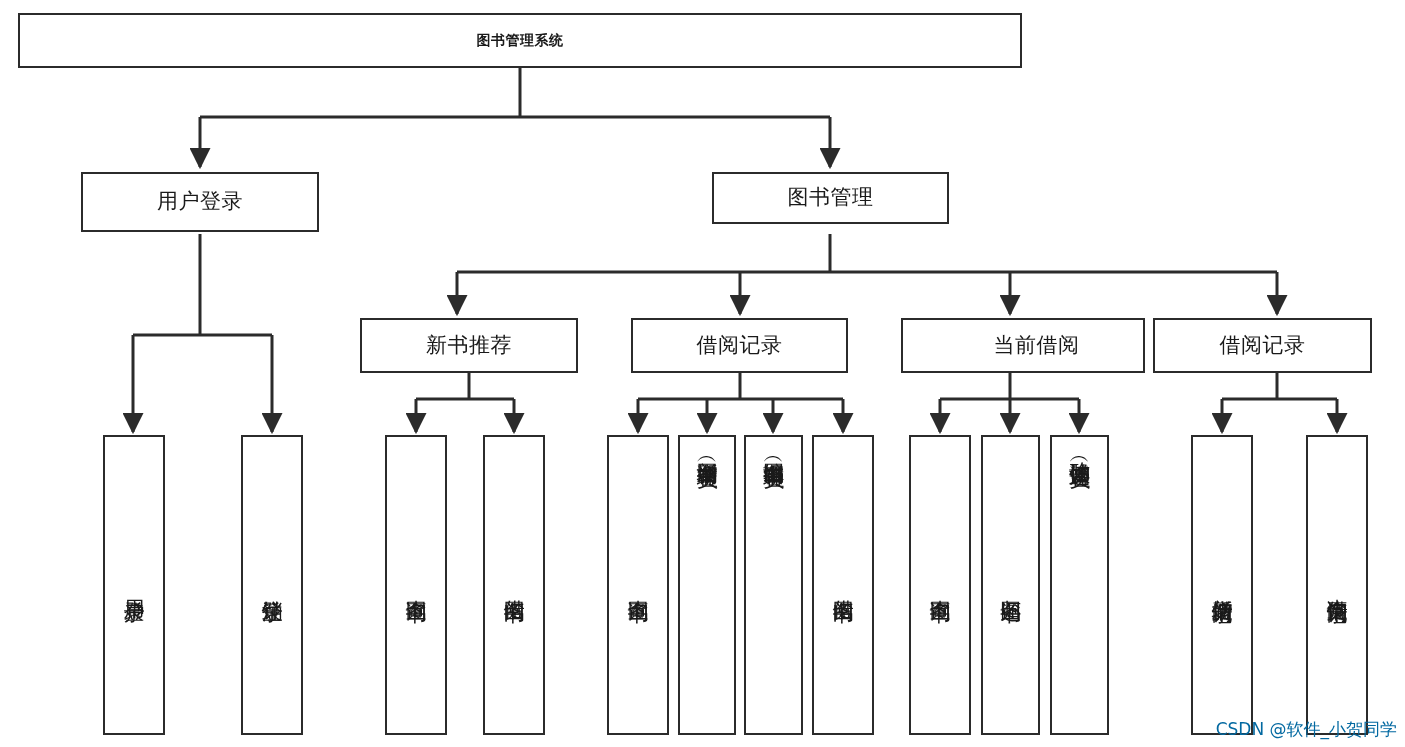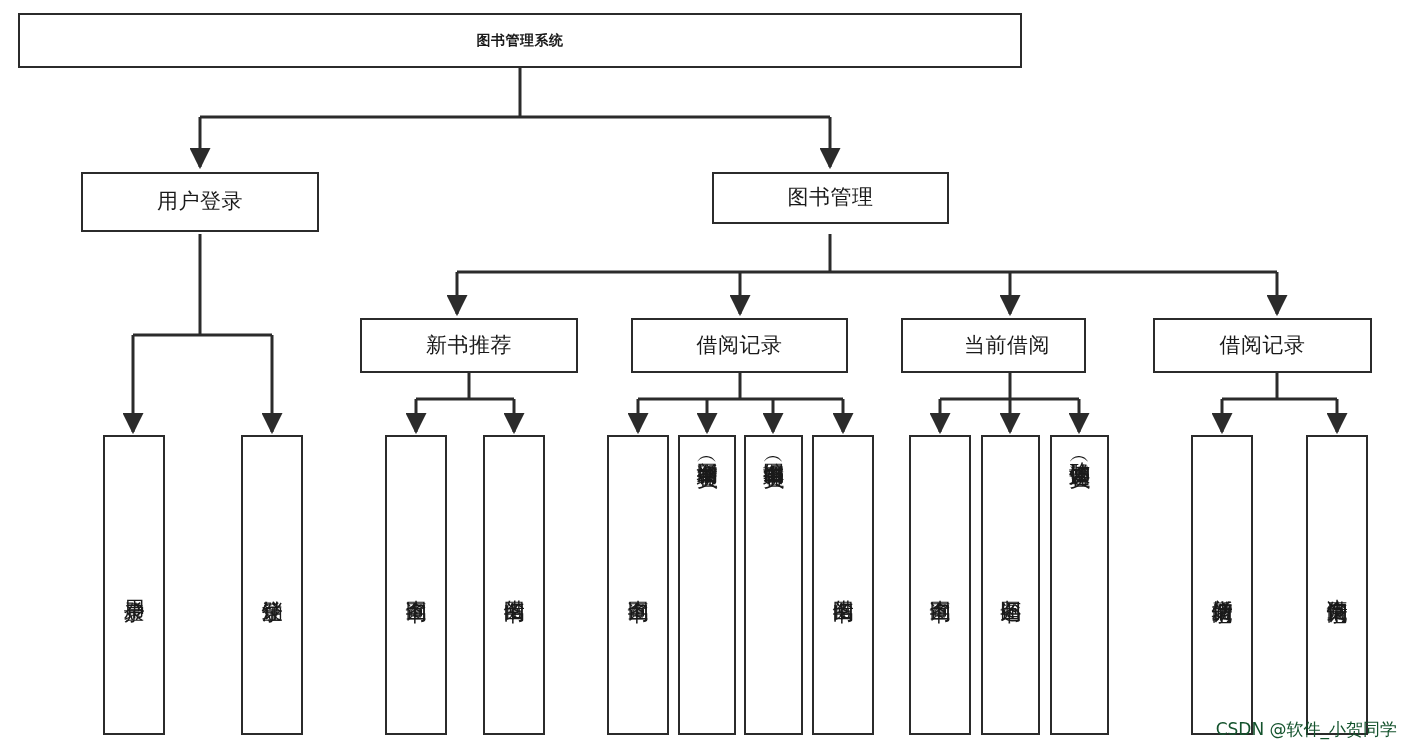--- a/index.html
+++ b/index.html
@@ -63,21 +63,21 @@
   }
   .node.vertical.centered {
     align-items: center;
     padding-top: 0;
   }
   #watermark {
     position: absolute;
     right: 8px;
     bottom: 6px;
     font-size: 17px;
-    color: #14532d;
+    color: #0369a1;
     white-space: nowrap;
     font-family: "DejaVu Sans", "Liberation Sans", sans-serif;
   }
 </style>
 </head>
 <body>
 
 <div id="diagram-root">
 
   <svg id="edge-layer" viewBox="0 0 1405 747" width="1405" height="747" xmlns="http://www.w3.org/2000/svg">
@@ -140,21 +140,21 @@
   <div class="node horizontal" style="left:712px; top:172px; width:237px; height:52px;">
     <span class="node-label">图书管理</span>
   </div>
 
   <div class="node horizontal" style="left:360px; top:318px; width:218px; height:55px;">
     <span class="node-label">新书推荐</span>
   </div>
   <div class="node horizontal" style="left:631px; top:318px; width:217px; height:55px;">
     <span class="node-label">借阅记录</span>
   </div>
-  <div class="node horizontal" style="left:901px; top:318px; width:185px; height:55px;padding-left:27px;">
+  <div class="node horizontal" style="left:901px; top:318px; width:244px; height:55px;padding-left:27px;">
     <span class="node-label">当前借阅</span>
   </div>
   <div class="node horizontal" style="left:1153px; top:318px; width:219px; height:55px;">
     <span class="node-label">借阅记录</span>
   </div>
 
   <div class="node vertical centered" style="left:103px; top:435px; width:62px; height:300px;">
     <span class="node-label">用户登录</span>
   </div>
   <div class="node vertical centered" style="left:241px; top:435px; width:62px; height:300px;">

